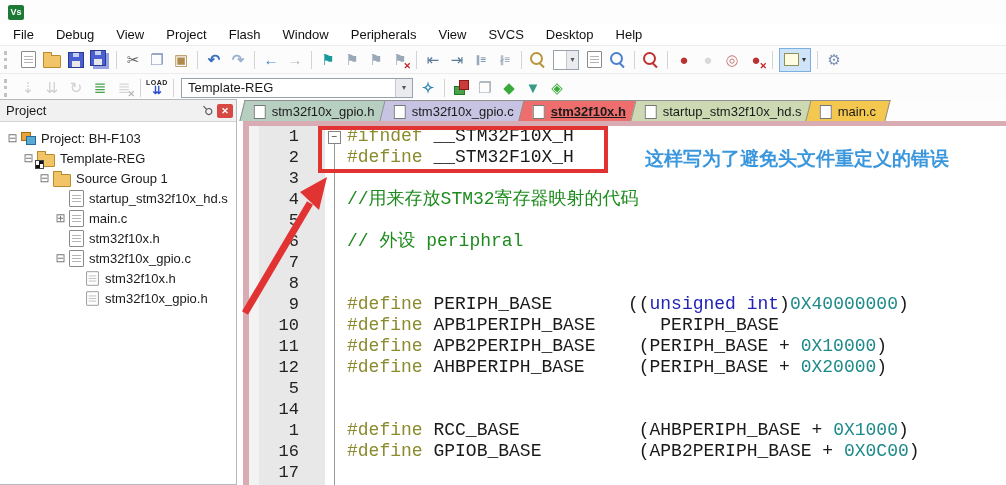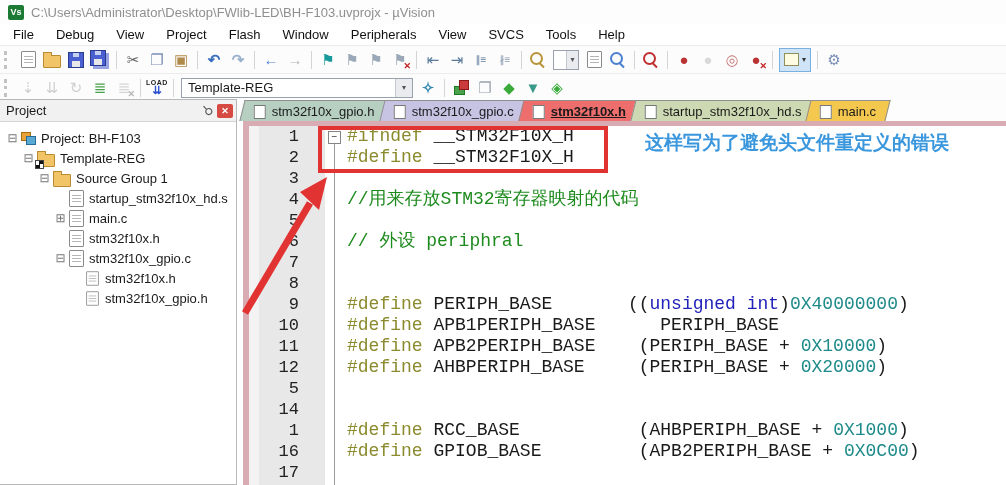--- a/index.html
+++ b/index.html
@@ -88,42 +88,41 @@
   .gl{height:21px;line-height:21px;text-align:right;padding-right:26px;}
   .fold-margin{width:22px;position:relative;background:#fff;}
   .fold-line{position:absolute;left:9px;top:18px;bottom:0;width:1px;background:#9a9a9a;}
   .fold-box{position:absolute;left:3px;top:5px;width:11px;height:11px;border:1px solid #848484;
             background:#fff;font-size:10px;line-height:9px;text-align:center;color:#333;z-index:2;}
   .code{flex:1;font-family:"Liberation Mono","DejaVu Sans Mono",monospace;font-size:18px;
         white-space:pre;overflow:hidden;}
   .cl{height:21px;line-height:21px;overflow:hidden;}
   
   .anno-box{position:absolute;left:318px;top:126px;width:282px;height:39px;border:4px solid #e23333;z-index:10;}
-  .anno-text{position:absolute;left:645px;top:130px;font-size:19px;font-weight:600;z-index:10;white-space:nowrap;}
+  .anno-text{position:absolute;left:645px;top:146px;font-size:19px;font-weight:600;z-index:10;white-space:nowrap;}
   .anno-arrow{position:absolute;left:215px;top:168px;z-index:11;}
 </style>
 </head>
 <body>
 
 <div class="app">
   <div class="titlebar">
     <div class="app-icon">Vs</div>
-    <span>C:\Users\Administrator\Desktop\FWlib-LED\BH-F103.uvprojx - µVision</span>
   </div>
   <div class="menubar" id="menubar">
       <div class="menu-item">File</div>
       <div class="menu-item">Debug</div>
       <div class="menu-item">View</div>
       <div class="menu-item">Project</div>
       <div class="menu-item">Flash</div>
       <div class="menu-item">Window</div>
       <div class="menu-item">Peripherals</div>
       <div class="menu-item">View</div>
       <div class="menu-item">SVCS</div>
-      <div class="menu-item">Tools</div>
+      <div class="menu-item">Desktop</div>
       <div class="menu-item">Help</div>
     </div>
   <div class="toolbar" id="tb1">
       <div class="grip"></div>
       <div class="tbtn">
         <div class="ic-page"></div>
       </div>
       <div class="tbtn">
         <div class="ic-folder"></div>
       </div>

